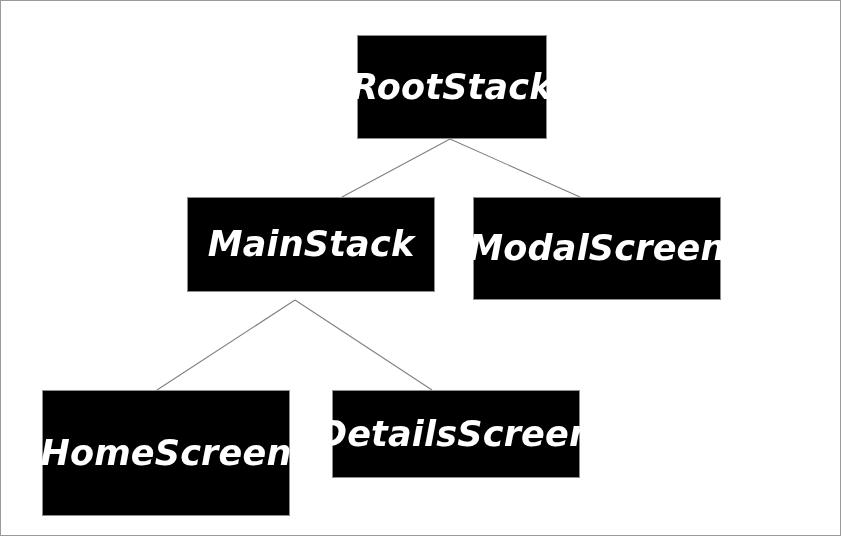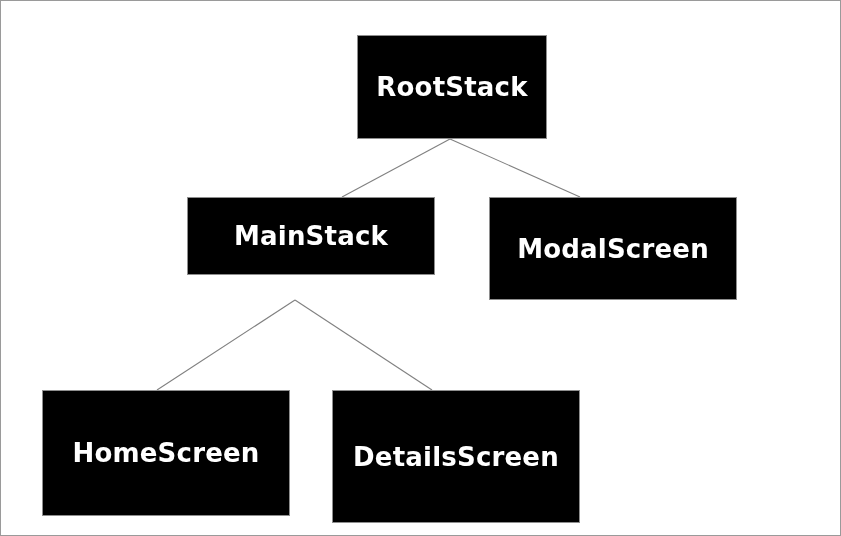--- a/index.html
+++ b/index.html
@@ -33,32 +33,33 @@
     background: #000000;
     border: 1px solid #8e8e8e;
     display: flex;
     align-items: center;
     justify-content: center;
   }
   .node-label {
     color: #ffffff;
     font-family: "DejaVu Sans", sans-serif;
     font-weight: bold;
-    font-size: 26px;
+    font-size: 35px;
     line-height: 1;
     letter-spacing: 0.2px;
     white-space: nowrap;
     user-select: none;
+    font-style: italic;
   }
   
   #node-rootstack      { left: 356px; top:  34px; width: 190px; height: 104px; }
-  #node-mainstack      { left: 186px; top: 196px; width: 248px; height: 78px; }
-  #node-modalscreen    { left: 488px; top: 196px; width: 248px; height: 103px; }
+  #node-mainstack      { left: 186px; top: 196px; width: 248px; height: 95px; }
+  #node-modalscreen    { left: 472px; top: 196px; width: 248px; height: 103px; }
   #node-homescreen     { left:  41px; top: 389px; width: 248px; height: 126px; }
-  #node-detailsscreen  { left: 331px; top: 389px; width: 248px; height: 133px; }
+  #node-detailsscreen  { left: 331px; top: 389px; width: 248px; height: 88px; }
 </style>
 </head>
 <body>
 
 <div id="canvas">
 
   <svg id="edge-layer" viewBox="0 0 841 536">
     <line x1="449" y1="138" x2="341" y2="196" stroke="#808080" stroke-width="1.1"></line>
     <line x1="449" y1="138" x2="579" y2="196" stroke="#808080" stroke-width="1.1"></line>
     <line x1="294" y1="299" x2="156" y2="389" stroke="#808080" stroke-width="1.1"></line>

